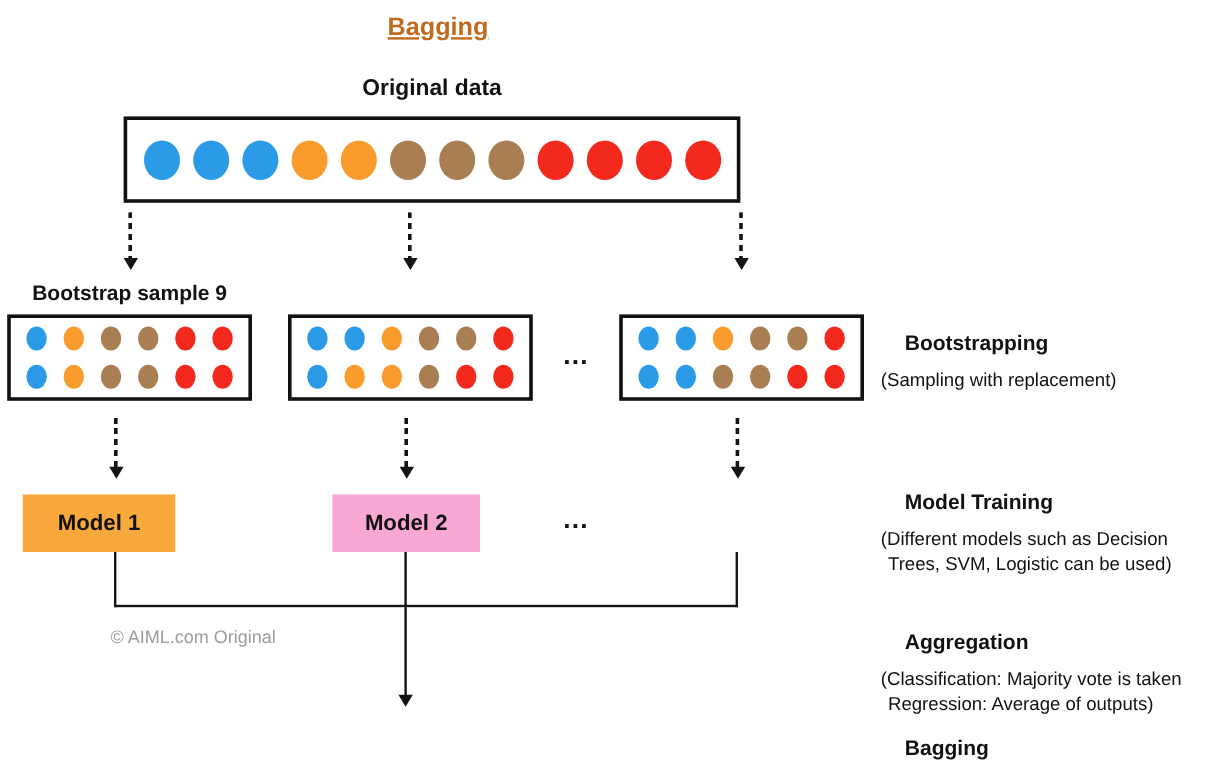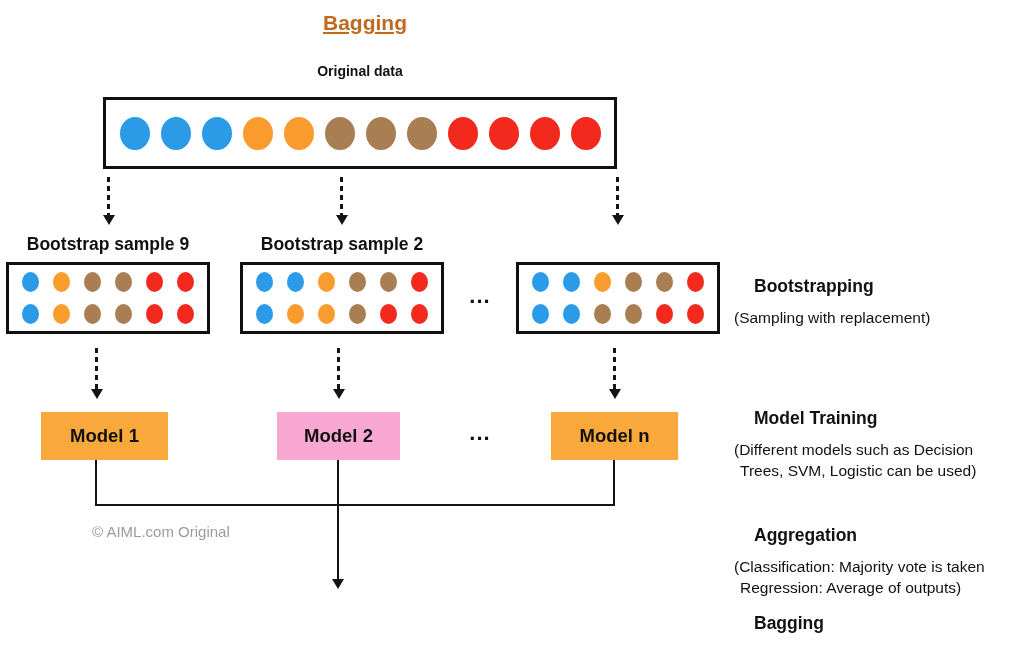--- a/index.html
+++ b/index.html
@@ -5,21 +5,21 @@
   html,body{margin:0;padding:0;background:#fff;}
   #canvas{position:relative;width:1024px;height:642px;background:#fff;
           font-family:"Liberation Sans","DejaVu Sans",sans-serif;color:#111;overflow:hidden;}
 
   .abs{position:absolute;}
 
   
   .title{font-size:21px;font-weight:bold;text-decoration:underline;text-align:center;}
 
   
-  .big-label{font-size:14px;font-weight:bold;text-align:center;}
+  .big-label{font-size:19px;font-weight:bold;text-align:center;}
   .sample-label{font-size:17.5px;font-weight:bold;text-align:center;white-space:nowrap;}
 
   
   .data-box{border:3px solid #111;background:#fff;box-sizing:border-box;}
   .dots-flex{display:flex;gap:11px;justify-content:center;align-items:center;height:100%;}
   .dots-grid{display:grid;grid-template-columns:repeat(6,17px);grid-auto-rows:20px;
              column-gap:14px;row-gap:12px;justify-content:center;align-content:center;height:100%;}
   .dot{display:block;border-radius:50%;}
   .dot-lg{width:30px;height:33px;}
   .dot-sm{width:17px;height:20px;}
@@ -75,21 +75,20 @@
         <span class="dot dot-lg" style="background: rgb(243, 41, 30);"></span>
         <span class="dot dot-lg" style="background: rgb(243, 41, 30);"></span>
       </div>
   </div>
 
   <div class="abs varrow" style="left:107px;top:177px;height:39px;"></div>
   <div class="abs varrow" style="left:340px;top:177px;height:39px;"></div>
   <div class="abs varrow" style="left:616px;top:177px;height:39px;"></div>
 
   <div class="abs sample-label" style="left:6px;top:234px;width:204px;">Bootstrap sample 9</div>
-  <div class="abs sample-label" style="left:240px;top:234px;width:204px;">Bootstrap sample 2</div>
 
   <div class="abs data-box" style="left:6px;top:262px;width:204px;height:72px;">
     <div class="dots-grid">
         <span class="dot dot-sm" style="background: rgb(43, 155, 232);"></span>
         <span class="dot dot-sm" style="background: rgb(249, 155, 45);"></span>
         <span class="dot dot-sm" style="background: rgb(168, 126, 82);"></span>
         <span class="dot dot-sm" style="background: rgb(168, 126, 82);"></span>
         <span class="dot dot-sm" style="background: rgb(243, 41, 30);"></span>
         <span class="dot dot-sm" style="background: rgb(243, 41, 30);"></span>
         <span class="dot dot-sm" style="background: rgb(43, 155, 232);"></span>
@@ -132,23 +131,22 @@
         <span class="dot dot-sm" style="background: rgb(243, 41, 30);"></span>
       </div>
   </div>
 
   <div class="abs ellipsis" style="left:458px;top:283px;width:44px;">...</div>
 
   <div class="abs varrow" style="left:95px;top:348px;height:42px;"></div>
   <div class="abs varrow" style="left:337px;top:348px;height:42px;"></div>
   <div class="abs varrow" style="left:613px;top:348px;height:42px;"></div>
 
-  <div class="abs model-box" style="left: 41px; top: 412px; width: 127px; background: rgb(249, 168, 60);">Model 1</div>
+  <div class="abs model-box" style="left: 19px; top: 412px; width: 127px; background: rgb(249, 168, 60);">Model 1</div>
   <div class="abs model-box" style="left: 277px; top: 412px; width: 123px; background: #f9a8d4;">Model 2</div>
-  <div class="abs model-box" style="left: 551px; top: 412px; width: 127px; background: rgb(249, 168, 60);">Model n</div>
 
   <div class="abs ellipsis" style="left:458px;top:420px;width:44px;">...</div>
 
   <div class="abs vline" style="left:95px;top:460px;height:46px;"></div>
   <div class="abs vline" style="left:337px;top:460px;height:46px;"></div>
   <div class="abs vline" style="left:613px;top:460px;height:46px;"></div>
   <div class="abs hline" style="left:95px;top:504px;width:520px;"></div>
   <div class="abs sarrow" style="left:337px;top:506px;height:74px;"></div>
 
   <div class="abs watermark" style="left: 92px; top: 523px; color: rgb(155, 155, 155);">© AIML.com Original</div>

